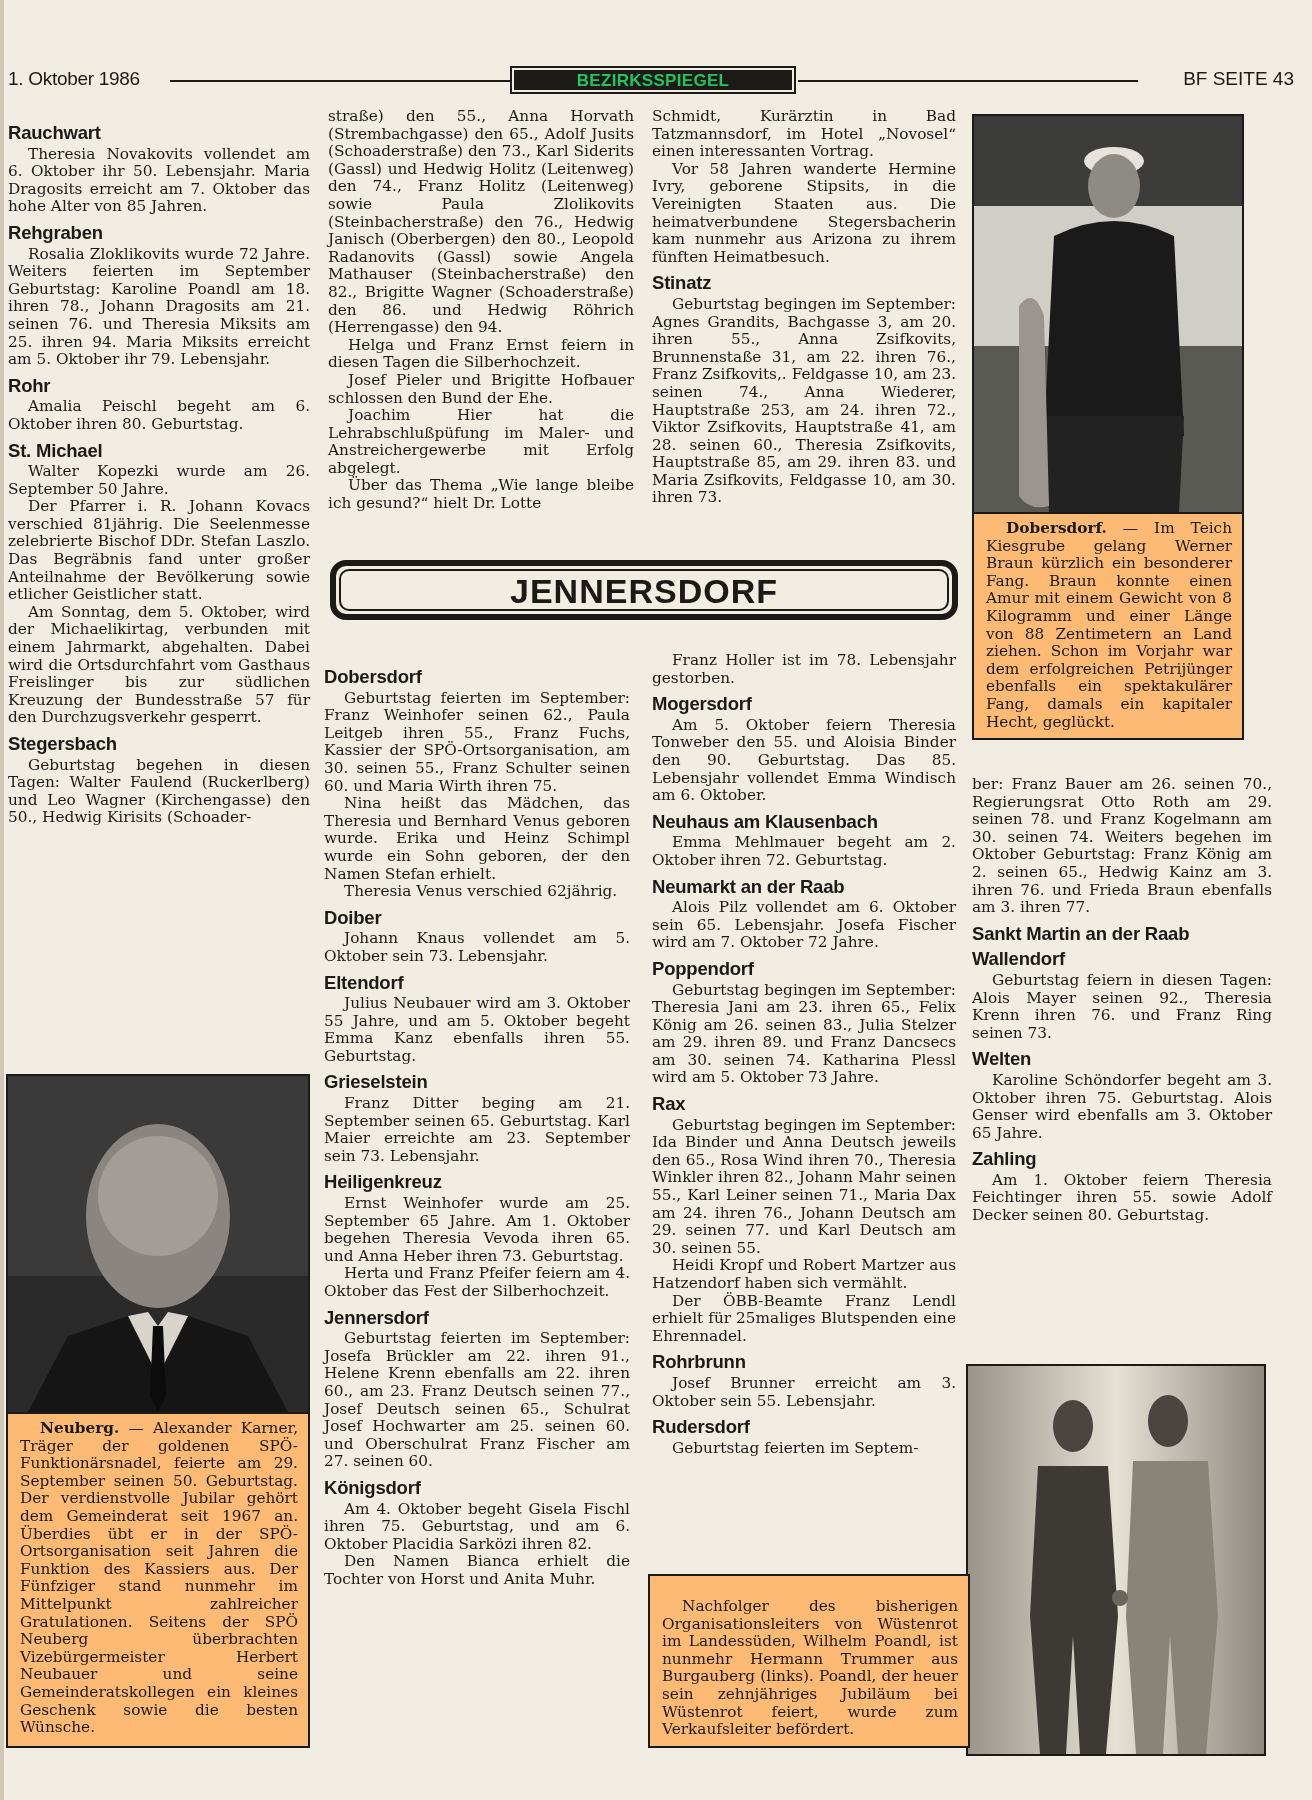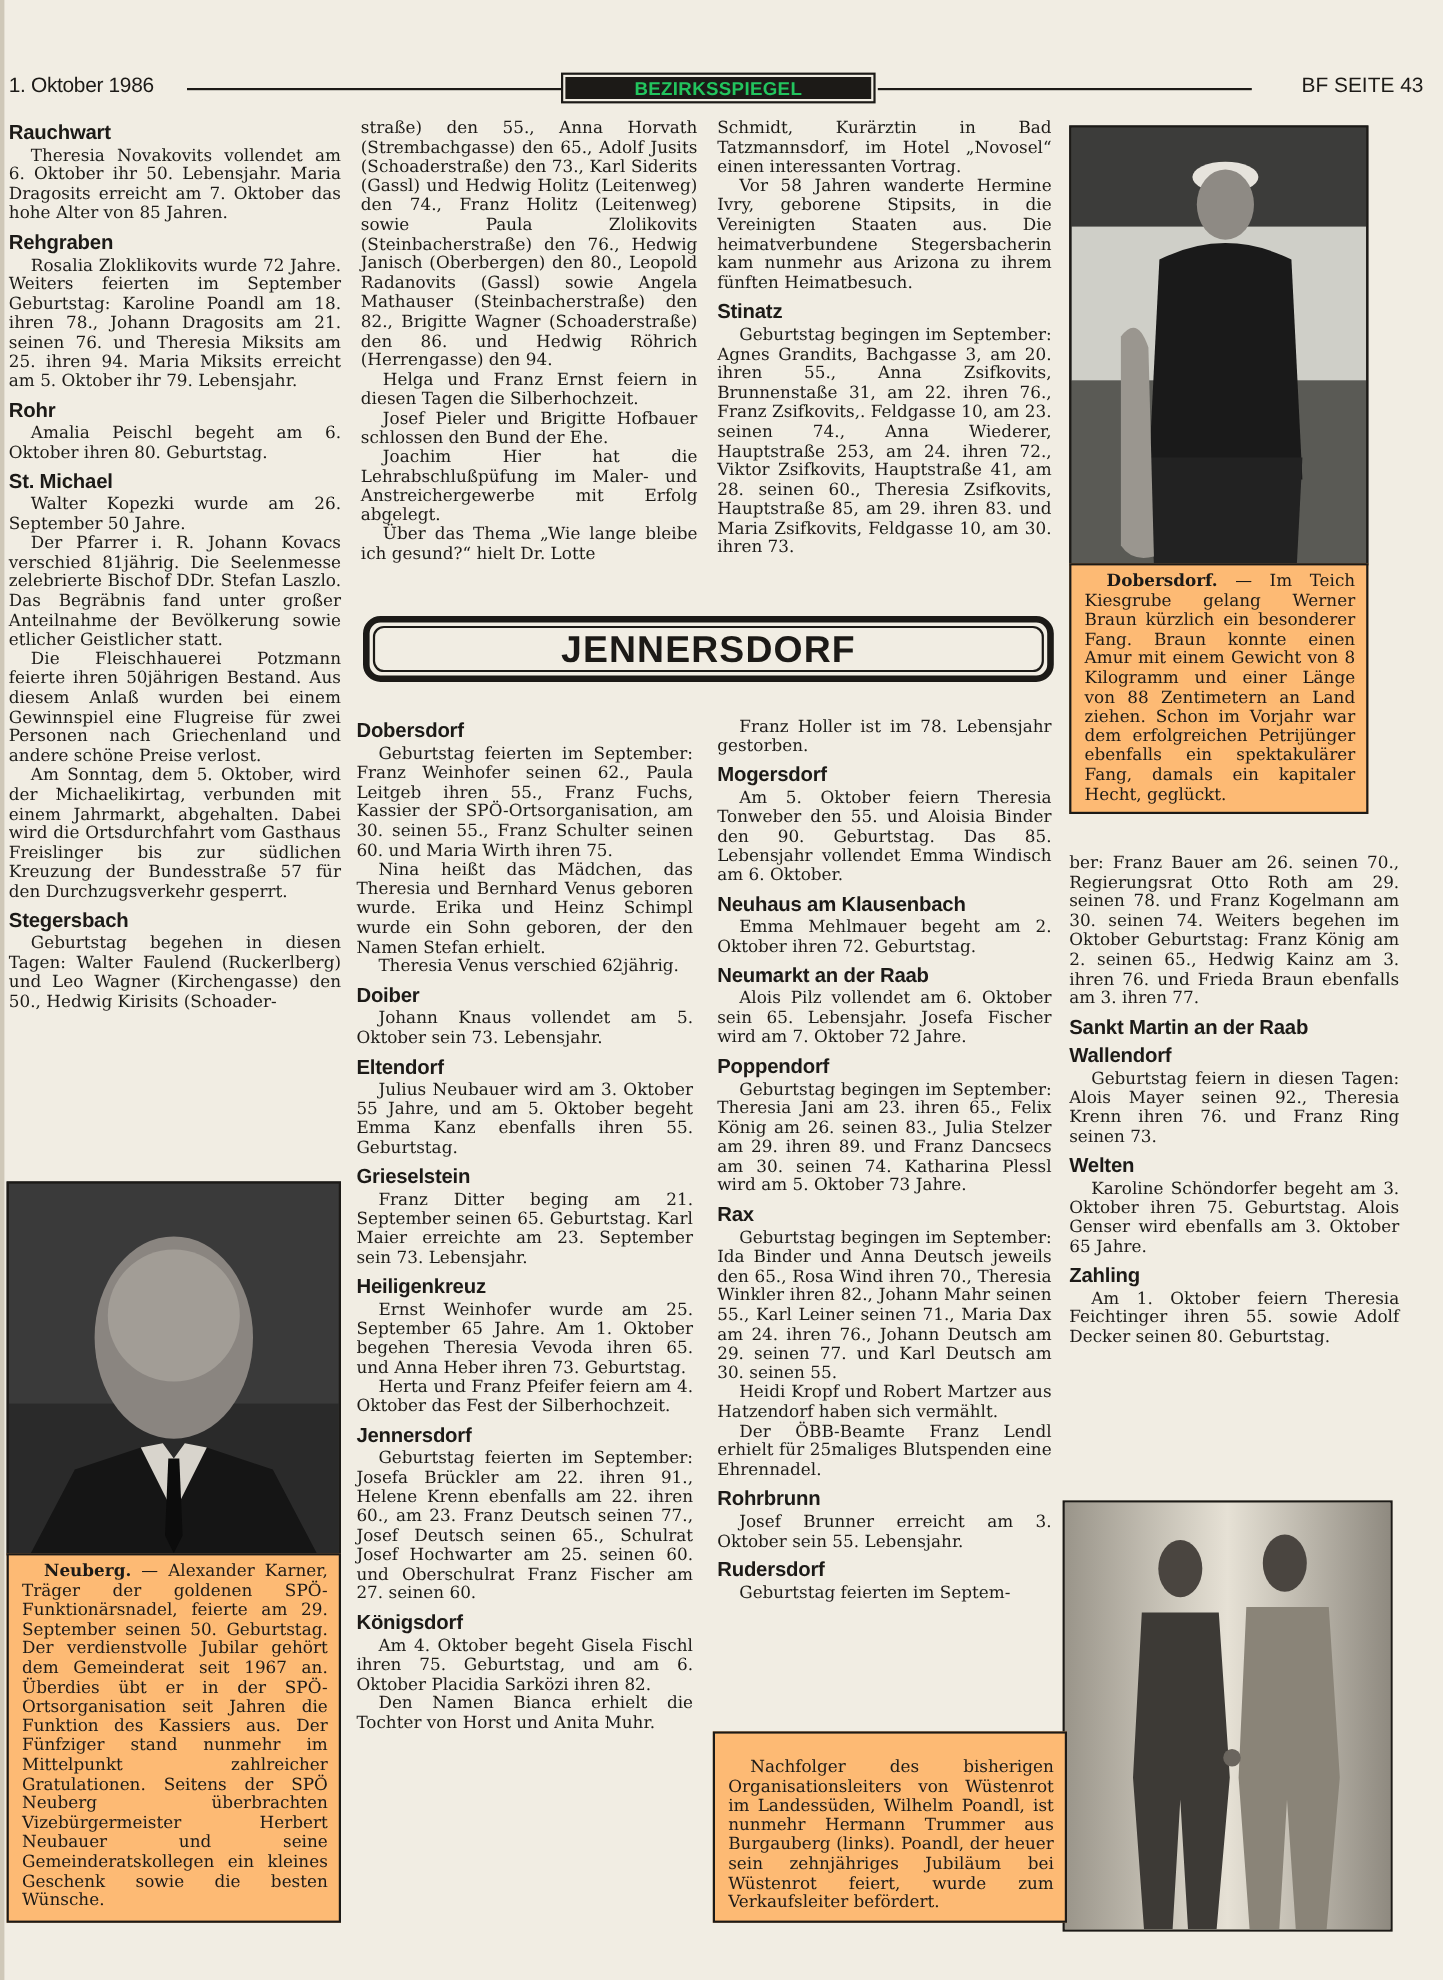--- a/index.html
+++ b/index.html
@@ -17,21 +17,21 @@
   .hdr { position:absolute; top:64px; left:8px; width:1292px; height:34px; }
   .hdr .date { position:absolute; left:0; top:4px; font-family:"Liberation Sans", sans-serif; font-size:19px; letter-spacing:-0.3px; }
   .hdr .rule1 { position:absolute; left:162px; top:16px; width:340px; height:2px; background:#1c1a17; }
   .hdr .rule2 { position:absolute; left:790px; top:16px; width:340px; height:2px; background:#1c1a17; }
   .hdr .badge { position:absolute; left:502px; top:2px; width:286px; height:28px; border:2px solid #1c1a17; padding:2px; box-sizing:border-box; }
   .hdr .badge span { display:block; height:100%; background:#1c1a17; color:#22c55e; font-family:"Liberation Sans", sans-serif; font-weight:bold; font-size:17px; text-align:center; line-height:21px; letter-spacing:0.3px; }
   .hdr .pg { position:absolute; right:6px; top:4px; font-family:"Liberation Sans", sans-serif; font-size:19px; }
 
   .col { position:absolute; font-size:15.3px; line-height:17.6px; text-align:justify; hyphens:manual; }
   .col h3 { font-family:"Liberation Sans", sans-serif; font-weight:bold; font-size:18.5px; margin:8px 0 4px 0; letter-spacing:-0.2px; text-align:left; }
-  .col h3:first-child { margin-top:3px; }
+  .col h3:first-child { margin-top:16px; }
   .col p { margin:0; text-indent:20px; }
   .col p.noind { text-indent:0; }
 
   .photo { position:absolute; background:#333; border:2px solid #1c1a17; box-sizing:border-box; overflow:hidden; }
   .caption { position:absolute; border:2px solid #1c1a17; box-sizing:border-box; background:#fdba74; padding:6px 10px 6px 12px; font-size:15.3px; line-height:17.6px; text-align:justify; }
   .caption p { margin:0; text-indent:20px; }
   .caption b { font-weight:bold; }
 
   .banner { position:absolute; left:330px; top:560px; width:628px; height:60px; border:6px solid #1c1a17; border-radius:16px; box-sizing:border-box; padding:3px; }
   .banner .inner { width:100%; height:100%; border:2px solid #1c1a17; border-radius:10px; box-sizing:border-box; text-align:center; font-family:"Liberation Sans", sans-serif; font-weight:bold; font-size:34px; line-height:40px; letter-spacing:1px; }
@@ -55,21 +55,20 @@
   <div class="col" style="left:8px; top:108px; width:302px;">
     <h3>Rauchwart</h3>
     <p>Theresia Novakovits vollendet am 6. Oktober ihr 50. Lebensjahr. Maria Dragosits erreicht am 7. Oktober das hohe Alter von 85 Jahren.</p>
     <h3>Rehgraben</h3>
     <p>Rosalia Zloklikovits wurde 72 Jahre. Weiters feierten im September Geburtstag: Karoline Poandl am 18. ihren 78., Johann Dragosits am 21. seinen 76. und Theresia Miksits am 25. ihren 94. Maria Miksits erreicht am 5. Oktober ihr 79. Lebensjahr.</p>
     <h3>Rohr</h3>
     <p>Amalia Peischl begeht am 6. Oktober ihren 80. Geburtstag.</p>
     <h3>St. Michael</h3>
     <p>Walter Kopezki wurde am 26. September 50 Jahre.</p>
     <p>Der Pfarrer i. R. Johann Kovacs verschied 81jährig. Die Seelenmesse zelebrierte Bischof DDr. Stefan Laszlo. Das Begräbnis fand unter großer Anteilnahme der Bevölkerung sowie etlicher Geistlicher statt.</p>
-    <p>Die Fleischhauerei Potzmann feierte ihren 50jährigen Bestand. Aus diesem Anlaß wurden bei einem Gewinnspiel eine Flugreise für zwei Personen nach Griechenland und andere schöne Preise verlost.</p>
     <p>Am Sonntag, dem 5. Oktober, wird der Michaelikirtag, verbunden mit einem Jahrmarkt, abgehalten. Dabei wird die Ortsdurchfahrt vom Gasthaus Freislinger bis zur südlichen Kreuzung der Bundesstraße 57 für den Durchzugsverkehr gesperrt.</p>
     <h3>Stegersbach</h3>
     <p>Geburtstag begehen in diesen Tagen: Walter Faulend (Ruckerlberg) und Leo Wagner (Kirchengasse) den 50., Hedwig Kirisits (Schoader-</p>
   </div>
 
   <div class="photo" style="left:6px; top:1074px; width:304px; height:340px;">
     <svg width="300" height="336" viewBox="0 0 300 336">
       <rect width="300" height="336" fill="#2a2a2a"></rect>
       <rect x="0" y="0" width="300" height="200" fill="#3a3a3a"></rect>
       <ellipse cx="150" cy="140" rx="72" ry="92" fill="#8a8580"></ellipse>

